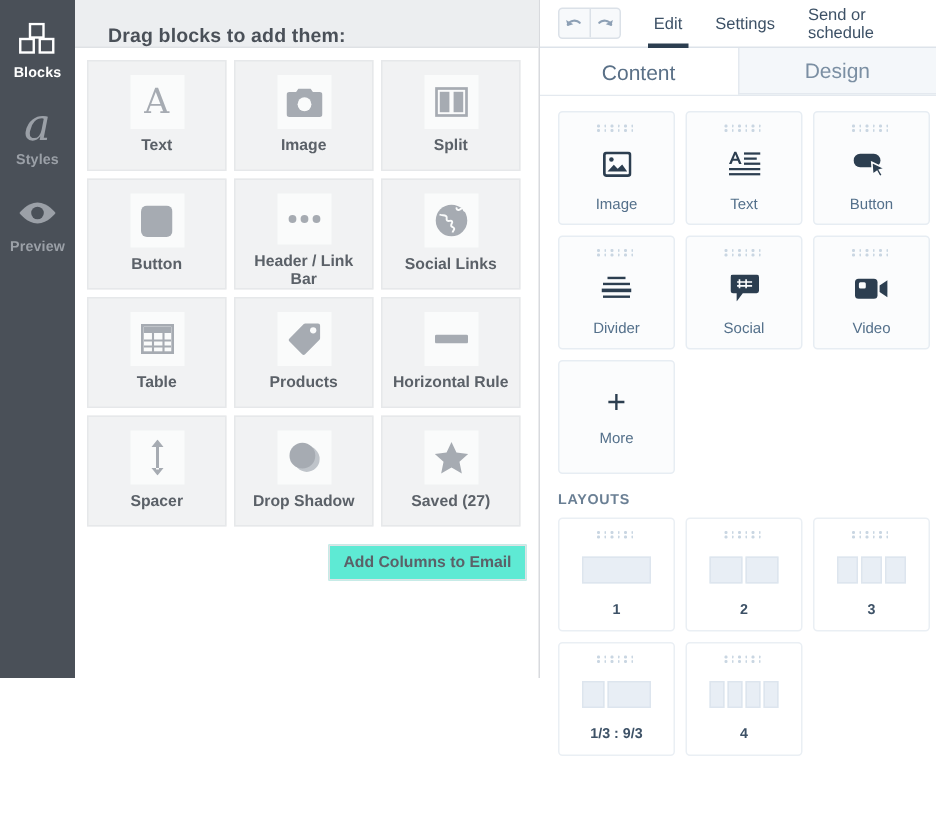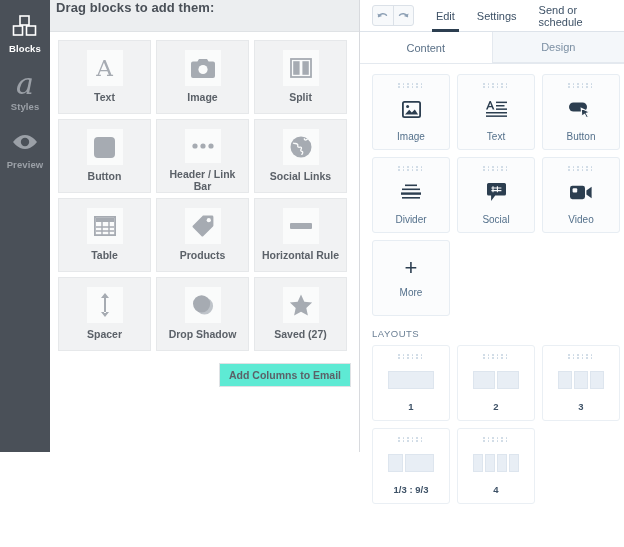--- a/index.html
+++ b/index.html
@@ -42,22 +42,22 @@
   
   #blocks-panel {
     position: absolute; left: 50px; top: 0;
     width: 310px; height: 452px;
     background: #ffffff;
     border-right: 1px solid #d8dade;
   }
   #blocks-header {
     height: 32px; background: #eceef0;
     border-bottom: 1px solid #dfe2e5;
-    display: flex; align-items: flex-start;
-    padding-left: 6px;
+    display: flex; align-items: flex-end;
+    padding-left: 22px;
   }
   #blocks-header-title {
     font-size: 13px; font-weight: bold; color: #4a5058; letter-spacing: .1px;
   }
   #blocks-grid {
     padding: 8px;
     display: grid;
     grid-template-columns: repeat(3, 93px);
     gap: 5px;
   }
@@ -118,21 +118,21 @@
     margin-left: 22px; cursor: pointer; position: relative;
     height: 32px; display: flex; align-items: center;
   }
   .top-tab.active::after {
     content: ""; position: absolute; left: -4px; right: -4px; bottom: 0;
     height: 3px; background: #2c3e50;
   }
   #sub-tabs { display: flex; height: 32px; border-bottom: 1px solid #e4e9ef; }
   .sub-tab {
     flex: 1; display: flex; align-items: center; justify-content: center;
-    font-size: 11px; color: #5a7087; cursor: pointer; background: #ffffff;
+    font-size: 14px; color: #5a7087; cursor: pointer; background: #ffffff;
   }
   .sub-tab.inactive {
     background: #f4f7fa; border-left: 1px solid #e4e9ef;
     border-bottom: 1px solid #e4e9ef; color: #7b8fa3;
   }
   #content-area { padding: 10px 12px 0 12px; }
   .r-grid { display: grid; grid-template-columns: repeat(3, 78px); gap: 7px; }
   .r-tile {
     height: 76px; background: #fbfcfd;
     border: 1px solid #e7edf3; border-radius: 3px;
@@ -150,21 +150,21 @@
   #more-row { margin-top: 7px; }
   #more-tile {
     width: 78px; height: 76px; background: #fbfcfd;
     border: 1px solid #e7edf3; border-radius: 3px;
     display: flex; flex-direction: column; align-items: center;
     justify-content: center; cursor: pointer;
   }
   #more-plus { font-size: 22px; color: #2c3e50; line-height: 20px; font-weight: normal; }
   #more-label { font-size: 10px; color: #54708b; margin-top: 9px; }
   #layouts-title {
-    font-size: 9.5px; font-weight: normal; color: #6a7f94;
+    font-size: 9.5px; font-weight: bold; color: #6a7f94;
     letter-spacing: .5px; margin: 12px 0 6px 0;
   }
   .l-tile {
     height: 76px; background: #ffffff;
     border: 1px solid #eaeff4; border-radius: 3px;
     display: flex; flex-direction: column; align-items: center;
     padding-top: 8px; cursor: grab;
   }
   .l-preview { flex: 1; display: flex; align-items: center; justify-content: center; gap: 2px; }
   .l-seg { background: #e8eef5; height: 18px; border: 1px solid #dde5ee; }

